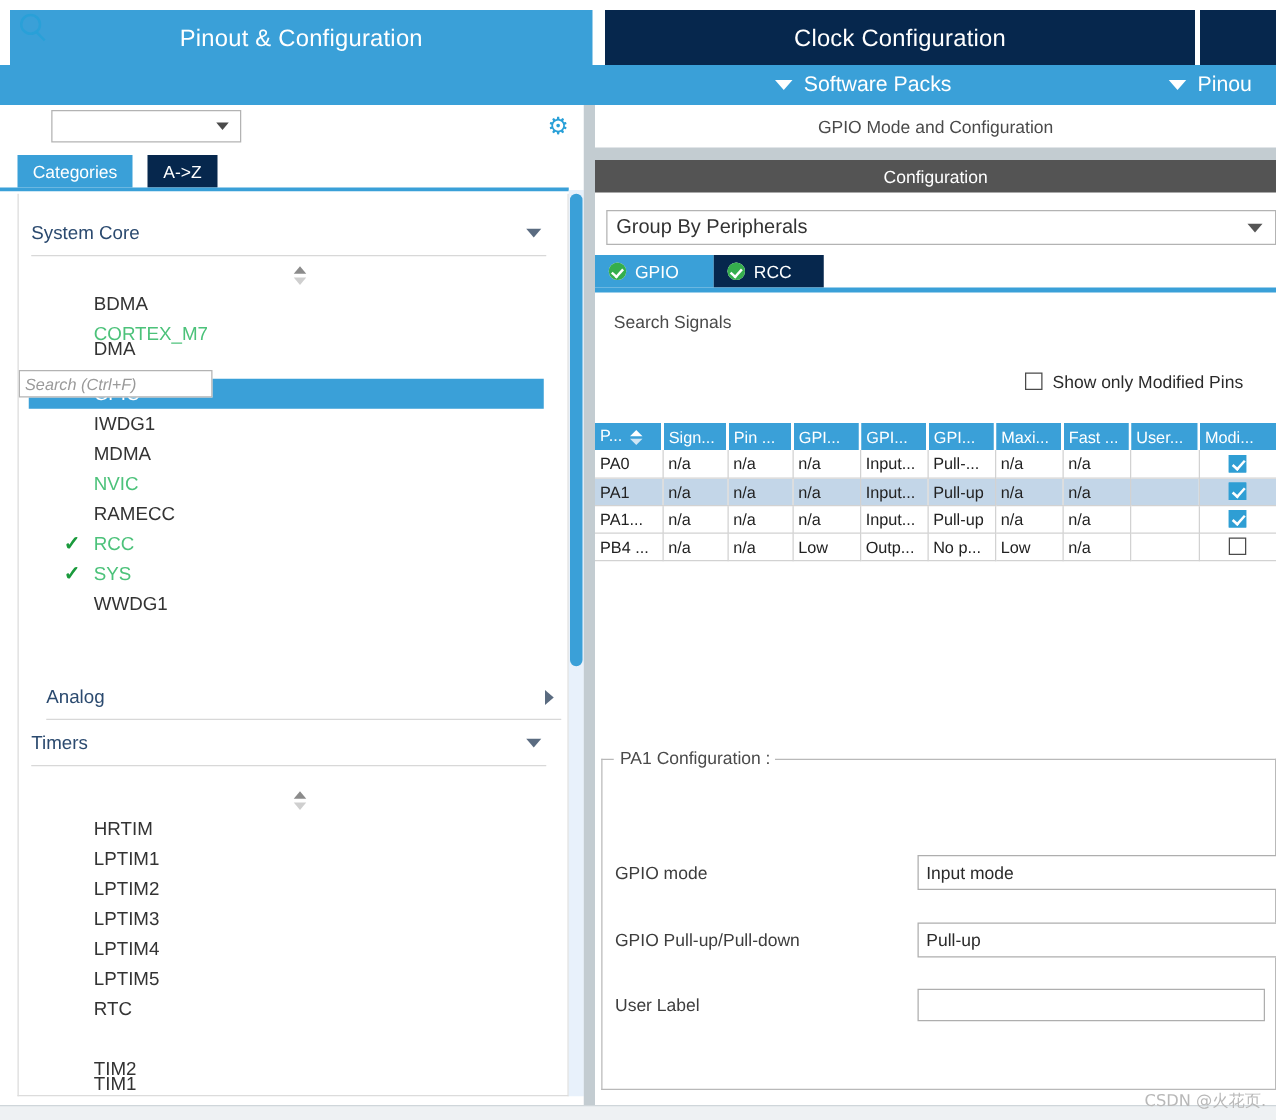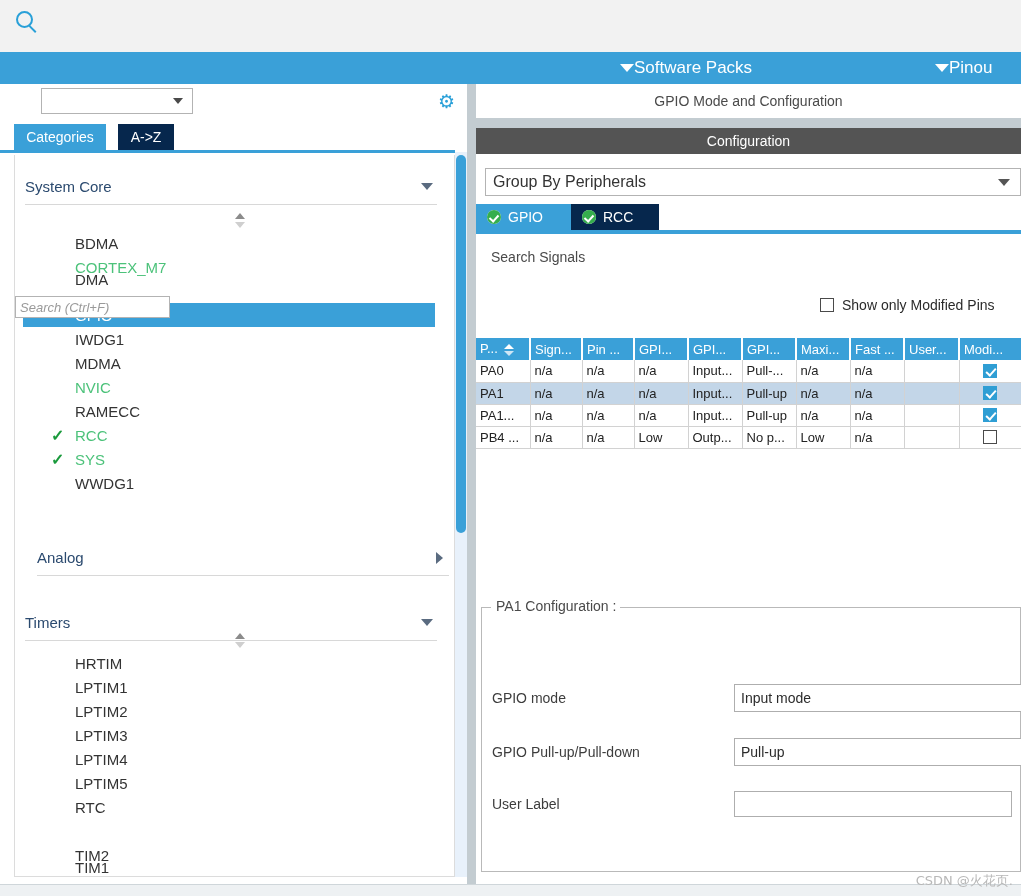--- a/index.html
+++ b/index.html
@@ -18,21 +18,21 @@
     display: flex; align-items: center; justify-content: center;
     color: #ffffff; font-size: 19px; letter-spacing: .2px;
   }
   .maintab.active { background: #3aa0d8; }
   .maintab.inactive { background: #06274d; }
 
   
   .menurow { position: absolute; left: 0; top: 52px; width: 1021px; height: 32px; background: #3aa0d8; }
   .menuitem {
     position: absolute; top: 0; height: 32px;
-    display: flex; align-items: center; 
+    display: flex; align-items: center; gap: 9px;
     color: #ffffff; font-size: 17px;
   }
   .chev-d { width: 0; height: 0; border-left: 7px solid transparent; border-right: 7px solid transparent; border-top: 8px solid #fff; }
 
   
   .leftpanel { position: absolute; left: 0; top: 84px; width: 470px; height: 812px; background: #ffffff; }
   .searchrow { position: absolute; left: 0; top: 0; width: 470px; height: 40px; background: #ffffff; }
   .mag { position: absolute; left: 16px; top: 11px; width: 17px; height: 17px;
          border: 2.2px solid #29a0d8; border-radius: 50%; }
   .mag::after { content: ""; position: absolute; right: -6px; bottom: -4px; width: 9px; height: 2.2px;
@@ -159,20 +159,29 @@
 
   .watermark { position: absolute; right: 8px; bottom: 6px; font-size: 13px; color: #b8b8b8;
                font-family: "DejaVu Sans", sans-serif; }
   .botstrip { position: absolute; left: 0; bottom: 0; width: 1021px; height: 12px; background: #eef1f3; border-top: 1px solid #cfd6da; }
 </style>
 </head>
 <body>
 
 <div id="app">
 
+  <div class="topbar">
+    <div class="maintab active" style="left:8px; width:466px;">
+      <span>Pinout &amp; Configuration</span>
+    </div>
+    <div class="maintab inactive" style="left:484px; width:472px;">
+      <span>Clock Configuration</span>
+    </div>
+    <div class="maintab inactive" style="left:960px; width:61px;"></div>
+  </div>
 
   <div class="menurow">
     <div class="menuitem" style="left:620px;">
       <span class="chev-d"></span>
       <span>Software Packs</span>
     </div>
     <div class="menuitem" style="left:935px;">
       <span class="chev-d"></span>
       <span>Pinou</span>
     </div>
@@ -244,21 +253,21 @@
     </div>
     <div class="tree-item" style="top:316px;">
       <span class="tlabel">WWDG1</span>
     </div>
 
     <div class="grp-header" style="top:385px;margin-left:12px;">
       <span>Analog</span>
       <span class="grp-chev-r"></span>
     </div>
 
-    <div class="grp-header" style="top:450px;">
+    <div class="grp-header" style="top:422px;">
       <span>Timers</span>
       <span class="grp-chev-d"></span>
     </div>
     <div class="spinner" style="left:218px; top:478px;">
       <span class="up"></span>
         <span class="dn"></span>
     </div>
 
     <div class="tree-item" style="top:496px;">
       <span class="tlabel">HRTIM</span>

